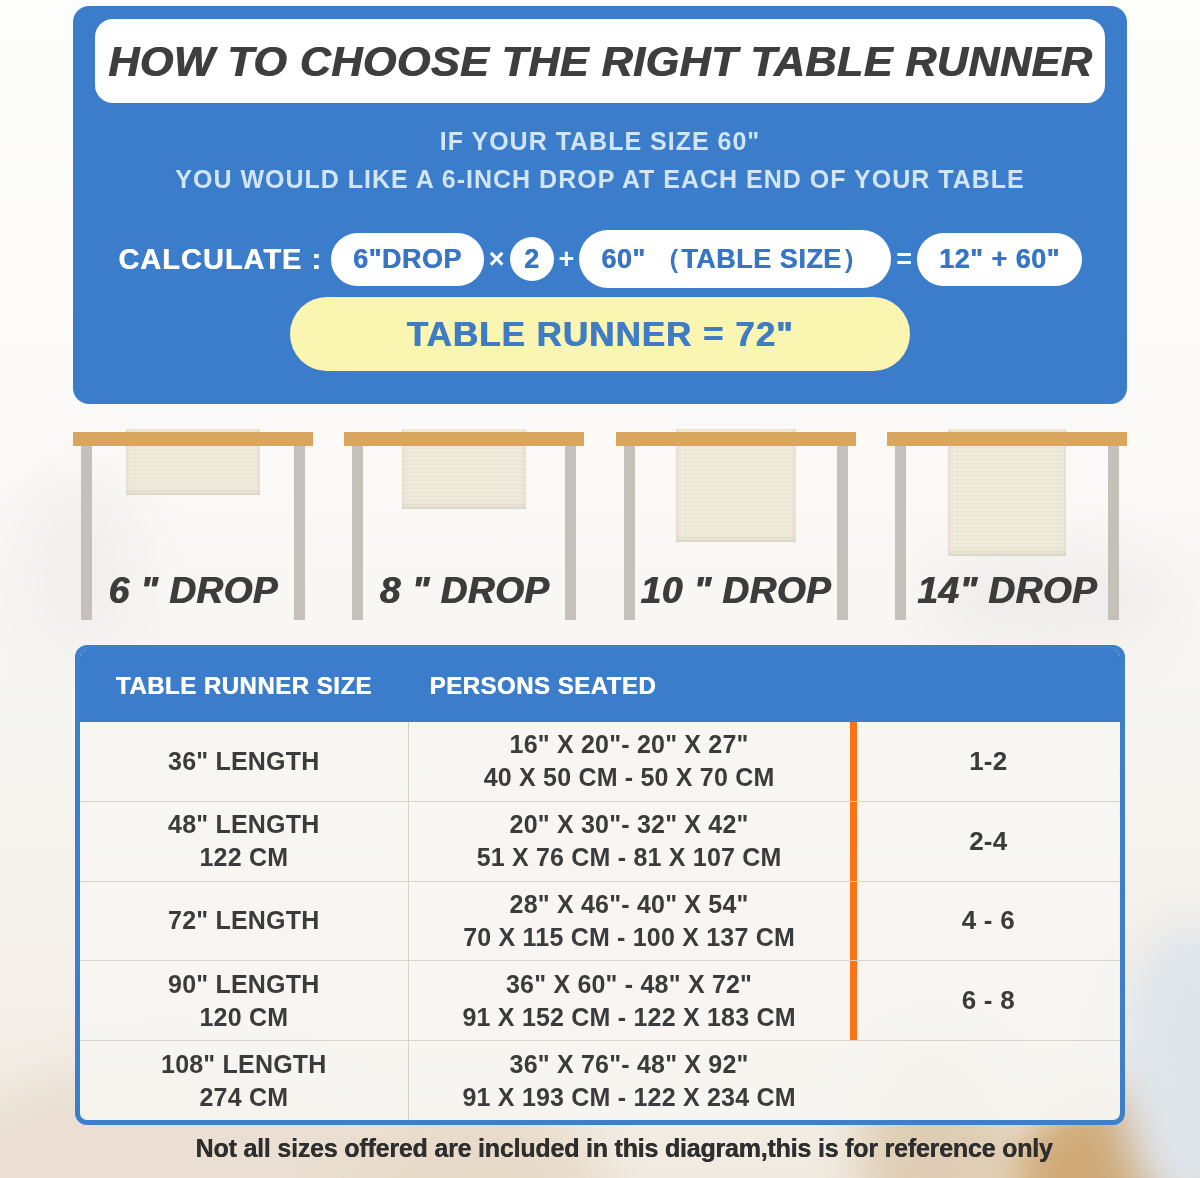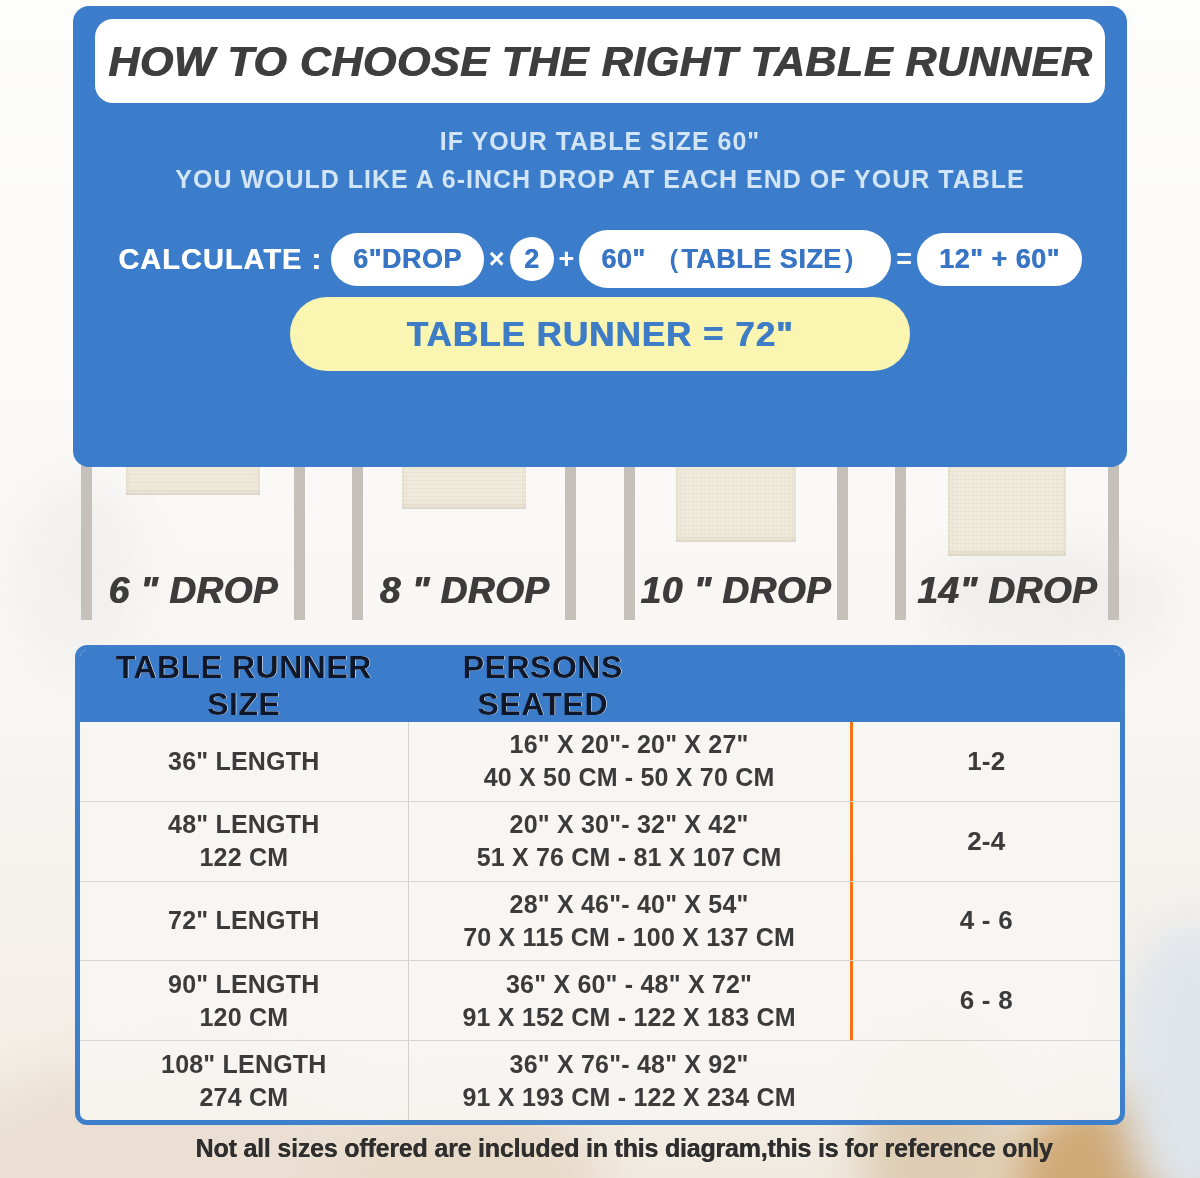--- a/index.html
+++ b/index.html
@@ -15,21 +15,21 @@
   .b1 { left:-60px; top:1060px; width:460px; height:240px; background:#EADFD2; }
   .b2 { left:340px; top:1100px; width:260px; height:170px; background:#E8DAC9; }
   .b3 { left:860px; top:1040px; width:150px; height:220px; background:#DECDB4; }
   .b4 { left:1010px; top:1090px; width:220px; height:180px; background:#CFA977; }
   .b5 { left:1120px; top:920px; width:140px; height:300px; background:#DFE5EB; }
   .b6 { left:930px; top:545px; width:240px; height:110px; background:#F0EEEC; }
   .b7 { left:20px; top:480px; width:120px; height:180px; background:#F1F0EE; }
   .b8 { left:420px; top:700px; width:300px; height:200px; background:#F4F1ED; }
 
   
-  .banner { position:absolute; left:73px; top:6px; width:1054px; height:461px;
+  .banner { position:absolute; left:73px; top:6px; width:1054px; height:398px;
     background:#3B7CCB; border-radius:16px; z-index:2; }
   .title-box { position:absolute; left:22px; top:13px; right:22px; height:84px;
     background:#FFFFFF; border-radius:18px; display:flex; align-items:center; justify-content:center; }
   .title { font-style:italic; font-weight:bold; font-size:43px; color:#3E3E3E;
     letter-spacing:0.5px; text-shadow:1px 0 0 #3E3E3E; white-space:nowrap; }
   .subs { position:absolute; top:116px; left:0; right:0; text-align:center;
     color:#D2E5F7; font-weight:bold; font-size:25px; letter-spacing:1px; line-height:38px; }
   .calc-row { position:absolute; top:224px; left:0; right:0; height:58px;
     display:flex; align-items:center; justify-content:center; gap:5px; }
   .calc-label { color:#FFFFFF; font-weight:bold; font-size:29px; letter-spacing:1px;
@@ -64,30 +64,30 @@
   .fig3 .runner { width:118px; height:127px; }
   .drop-label { position:absolute; top:172px; left:0; right:0; text-align:center;
     font-style:italic; font-weight:bold; font-size:37px; color:#3C3C3C;
     letter-spacing:0.5px; text-shadow:1px 0 0 #3C3C3C; white-space:nowrap; }
 
   
   .size-table { position:absolute; left:75px; top:645px; width:1050px; height:480px;
     border:5px solid #3E7FCC; border-radius:12px; overflow:hidden;
     background:rgba(247,245,242,0.93); z-index:2; display:flex; flex-direction:column; }
   .size-header { height:72px; flex:0 0 72px; background:#3B7CCB; display:flex; align-items:center; }
-  .hcell { text-align:center; color:#0f172a; font-weight:bold; font-size:32px;
+  .hcell { text-align:center; color:#ffffff; font-weight:bold; font-size:24px;
     letter-spacing:0.5px; text-shadow:0.5px 0 0 #fff; }
   .c1 { width:31.5%; } .c2 { width:42.5%; } .c3 { width:26%; }
   .size-body { flex:1; display:flex; flex-direction:column; }
   .srow { flex:1; display:flex; }
   .srow + .srow { border-top:1px solid #D8D4CE; }
   .scell { display:flex; flex-direction:column; justify-content:center; text-align:center;
     font-weight:bold; font-size:25px; color:#3B3B3B; line-height:33px; letter-spacing:0.2px; }
   .scell.c2 { border-left:1px solid #D4D0CA; }
-  .scell.c3 { border-left:3px solid #f97316; font-size:26px; }
+  .scell.c3 { border-left:7px solid #f97316; font-size:26px; }
 
   .footer-note { position:absolute; top:1134px; left:0; right:0; text-align:center;
     font-weight:bold; font-size:25px; color:#2E2E2E; letter-spacing:-0.2px; z-index:2;
     text-shadow:0.4px 0 0 #2E2E2E;padding-left:48px; }
 </style>
 </head>
 <body>
 
 <div class="canvas">
 

